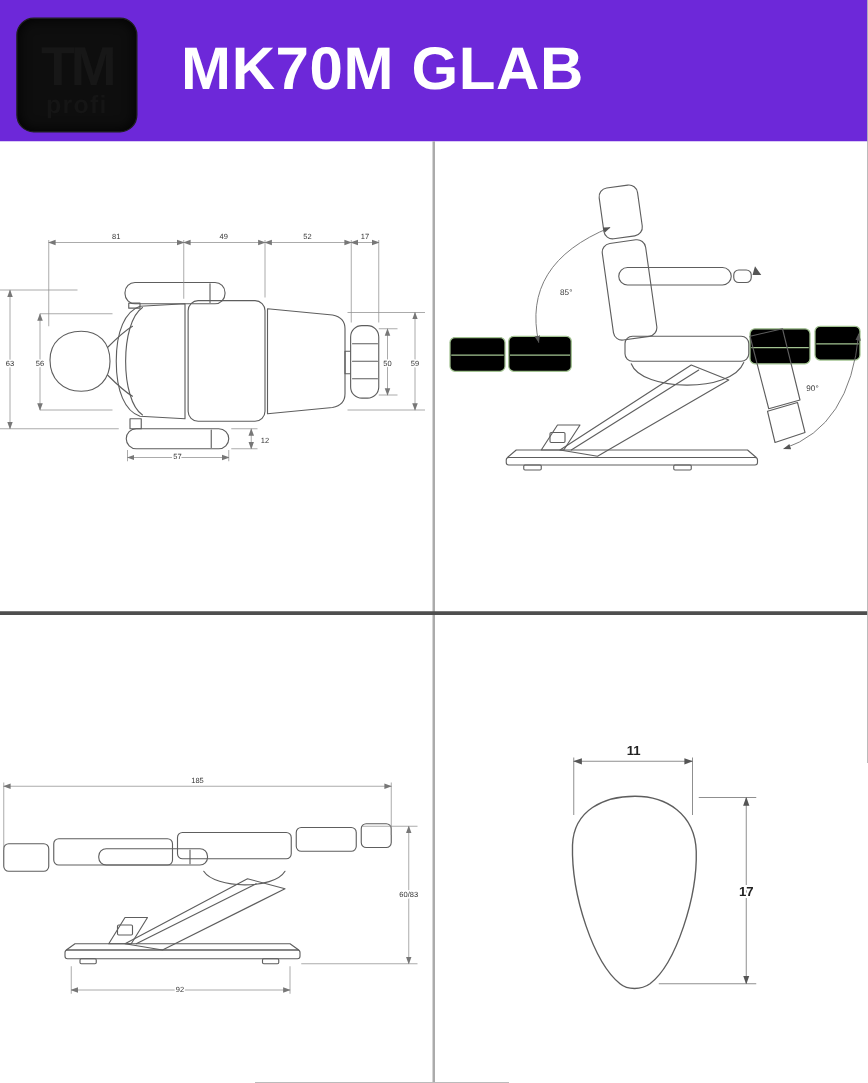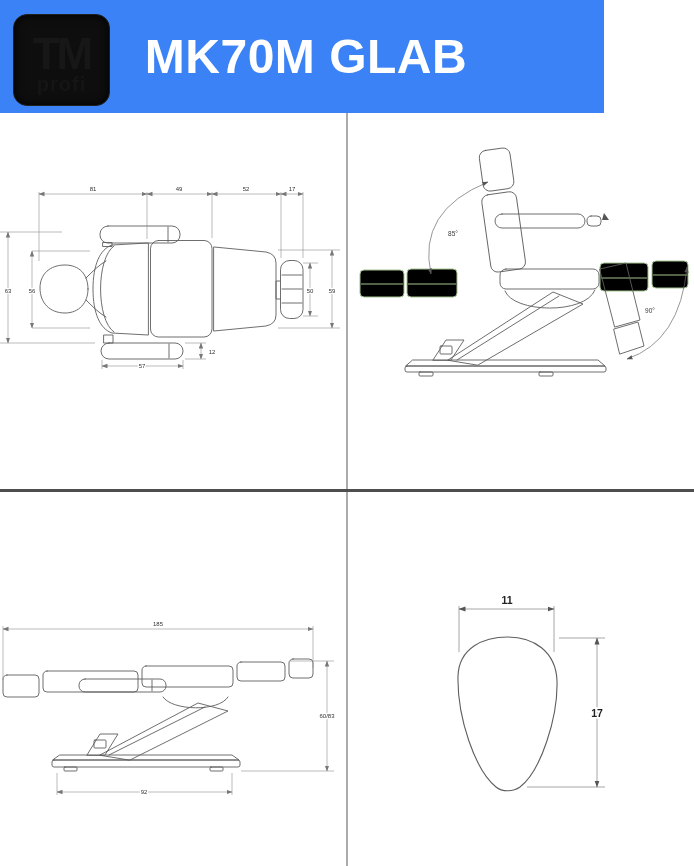--- a/index.html
+++ b/index.html
@@ -1,21 +1,21 @@
 <!DOCTYPE html>
 <html><head>
 <meta charset="utf-8">
 <style>
   html,body { margin:0; padding:0; background:#888; }
   .page {
     position:relative; width:694px; height:866px; margin:0 auto;
     background:#ffffff; font-family:"Liberation Sans", sans-serif; overflow:hidden;
   }
   
-  .header { position:absolute; left:0; top:0; width:604px; height:113px; background:#3b82f6; }
+  .header { position:absolute; left:0; top:0; width:694px; height:113px; background:#6d28d9; }
   .logo {
     position:absolute; left:13px; top:14px; width:95px; height:90px;
     background:#0e0e0e; border:1px solid #1f1f1f; border-radius:14px;
     box-shadow: inset 0 0 10px #000; text-align:center; overflow:hidden;
   }
   .logo-tm  { margin-top:17px; font-size:44px; font-weight:bold; letter-spacing:-3px; line-height:1; color:#171717; }
   .logo-profi { margin-top:-3px; font-size:20px; font-weight:bold; letter-spacing:1px; color:#151515; }
   .title {
     position:absolute; left:306px; top:56px; transform:translate(-50%,-50%);
     color:#ffffff; font-size:48px; font-weight:bold; letter-spacing:0.5px; white-space:nowrap;

